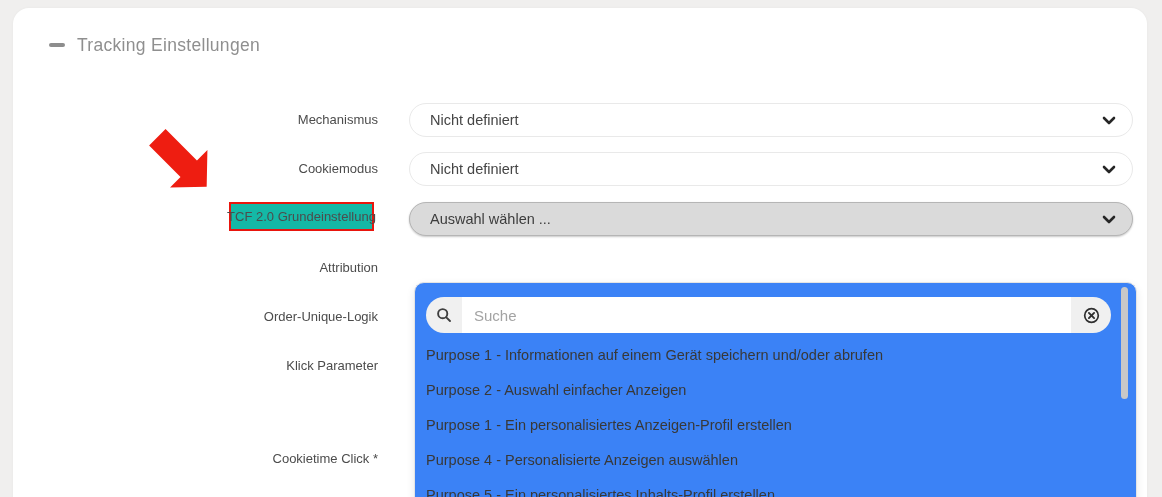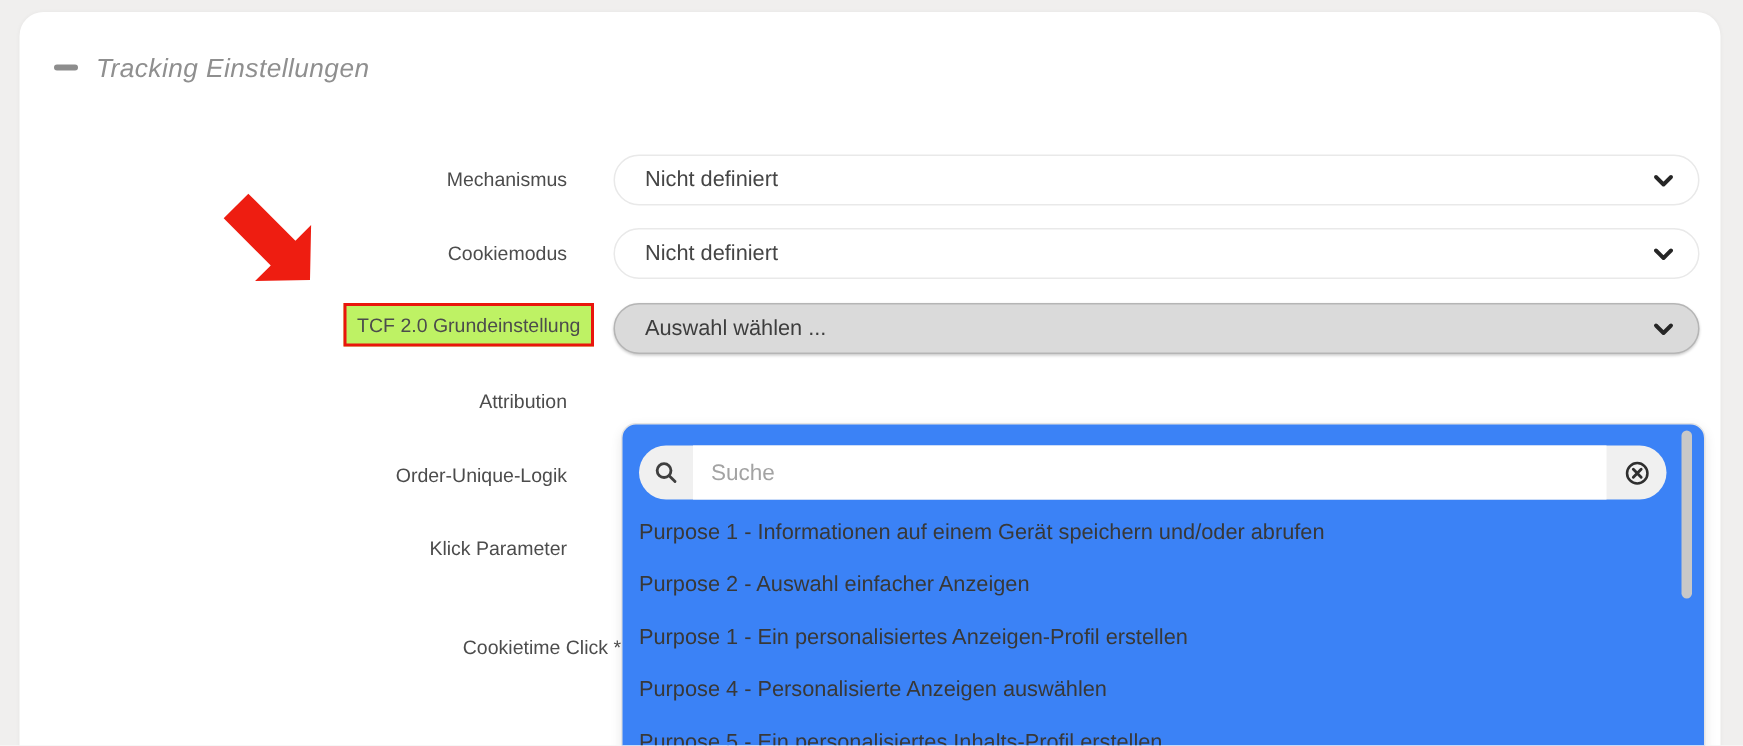--- a/index.html
+++ b/index.html
@@ -16,39 +16,39 @@
   }
   .card {
     position: absolute;
     left: 13px; top: 8px;
     width: 1134px; height: 510px;
     background: #ffffff;
     border-radius: 16px;
     box-shadow: 0 0 3px rgba(0,0,0,0.04);
   }
   
-  .section-header { position: absolute; left: 23px; top: 25px; height: 24px; display: flex; align-items: center; font-style: italic; }
+  .section-header { position: absolute; left: 36px; top: 25px; height: 24px; display: flex; align-items: center; }
   .collapse-icon { width: 16px; height: 4px; border-radius: 2px; background: #8d8d8d; margin-right: 12px; cursor: pointer; }
   .section-title { font-size: 17.5px; color: #8f8f8f; letter-spacing: 0.3px; }
 
   
   .form-label {
     position: absolute;
     width: 365px; left: 0;
     text-align: right;
     font-size: 13px; color: #4c4c4c;
     line-height: 16px;
   }
   .tcf-label-box {
     position: absolute;
     left: 216px; top: 194px;
-    width: 167px; height: 29px;
+    width: 145px; height: 29px;
     border: 2px solid #e9150d;
     display: flex; align-items: center; justify-content: center;
-    background: #bef264;
+    background: #14b8a6;
   }
   .tcf-label-box .lbl { font-size: 13px; color: #4c4c4c; white-space: nowrap; }
 
   
   .select-pill {
     position: absolute;
     left: 396px; width: 724px; height: 34px;
     border-radius: 17px;
     background: #ffffff;
     border: 1px solid #e9e9e9;
@@ -165,21 +165,21 @@
       </span>
     </div>
 
     <svg class="annotation-arrow" viewBox="0 0 70 70">
       <polygon points="2,24 44,24 44,10 68,35 44,60 44,46 2,46" fill="#ee1d11" transform="rotate(45 35 35)"></polygon>
     </svg>
 
     <div class="form-label" style="top:252px;">Attribution</div>
     <div class="form-label" style="top:301px;">Order-Unique-Logik</div>
     <div class="form-label" style="top:350px;">Klick Parameter</div>
-    <div class="form-label" style="top:416px;margin-left:36px;">Cookietime Click *</div>
+    <div class="form-label" style="top:443px;">Cookietime Click *</div>
 
     <div class="dropdown-panel">
 
       <div class="search-bar">
         <span class="search-icon-cap">
           <svg width="16" height="16" viewBox="0 0 16 16">
               <circle cx="6.7" cy="6.7" r="4.6" fill="none" stroke="#3f3f3f" stroke-width="1.9"></circle>
               <line x1="10.3" y1="10.3" x2="14" y2="14" stroke="#3f3f3f" stroke-width="1.9" stroke-linecap="round"></line>
             </svg>
         </span>

